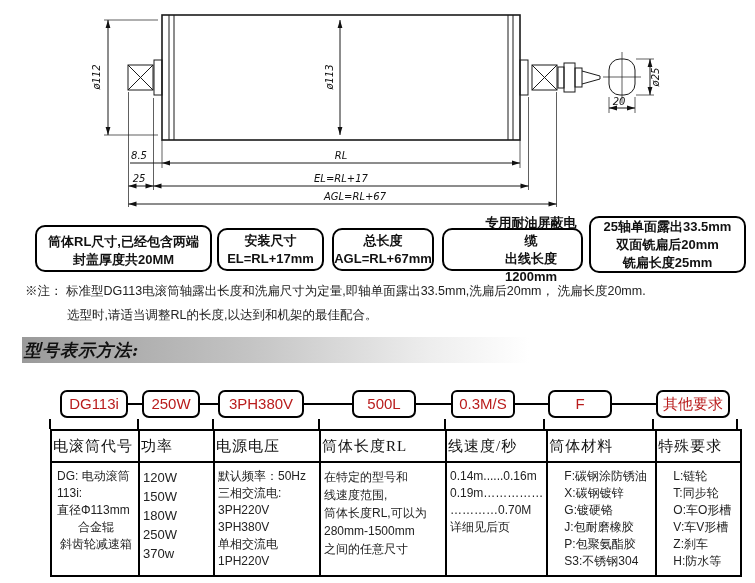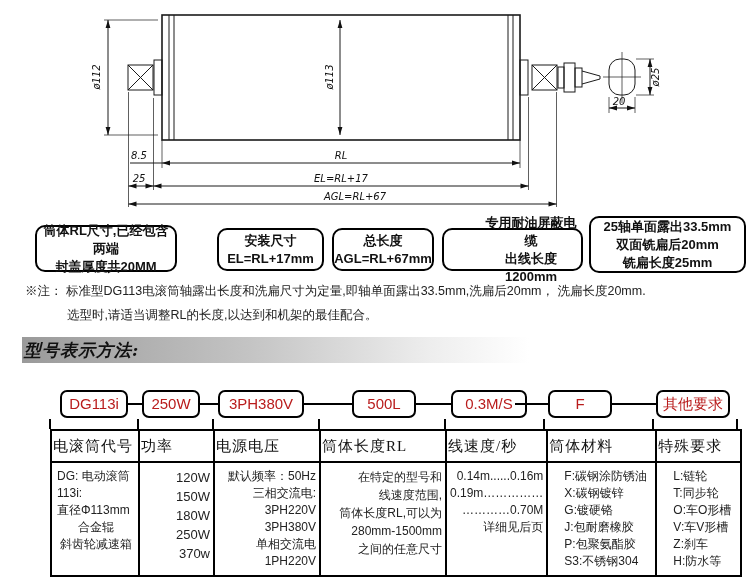--- a/index.html
+++ b/index.html
@@ -38,21 +38,21 @@
   .tick{position:absolute; top:419px; height:10px; width:2px; background:#000;}
   
   .spec-table{
     position:absolute; left:50px; top:429px; border-collapse:collapse; table-layout:fixed; background:#fff;
   }
   .spec-table td{border:2px solid #000; box-sizing:border-box; overflow:hidden;}
   .spec-table .hrow td{
     height:32px; text-align:left; font-size:15px; letter-spacing:1px; color:#111;
     font-family:"Liberation Serif","DejaVu Serif",serif;
   }
-  .spec-table .brow td{height:112px; vertical-align:top; padding:5px 3px; font-size:12px; color:#222; text-align:right;}
+  .spec-table .brow td{height:112px; vertical-align:top; padding:5px 3px; font-size:12px; color:#222; text-align:left;}
   .spec-table .brow td span{display:block; line-height:17px;}
   .spec-table .brow td.c1{text-align:left; padding-left:5px;}
   .spec-table .brow td.c1 span.cen{text-align:center;}
   .spec-table .brow td.c2 span{line-height:19px; font-size:13px;}
   .spec-table .brow td.c4 span{line-height:18px;}
   .spec-table .brow td.c5 span.gap-above{}
   .spec-table .brow td.c6,.spec-table .brow td.c7{text-align:left; padding-left:16px;}
   
   .dimtext{font-family:"DejaVu Sans",sans-serif; font-style:italic; font-size:10px; fill:#111;}
 </style>
@@ -143,21 +143,21 @@
       <text x="619" y="105">20</text>
       <text x="139" y="159">8.5</text>
       <text x="139" y="182">25</text>
       <text x="341" y="159">RL</text>
       <text x="341" y="182">EL=RL+17</text>
       <text x="355" y="200">AGL=RL+67</text>
     </g>
   </svg>
 
   
-  <div class="callout" style="left:35px; top:225px; width:142px; height:47px;">
+  <div class="callout" style="left:35px; top:225px; width:177px; height:47px;justify-content:flex-end;">
     <span>筒体RL尺寸,已经包含两端</span>
     <span>封盖厚度共20MM</span>
   </div>
   <div class="callout" style="left:217px; top:228px; width:107px; height:43px;">
     <span>安装尺寸</span>
     <span>EL=RL+17mm</span>
   </div>
   <div class="callout" style="left:332px; top:228px; width:102px; height:43px;">
     <span>总长度</span>
     <span>AGL=RL+67mm</span>
@@ -184,21 +184,21 @@
   
   <div class="band">
     <span class="band-title">型号表示方法:</span>
   </div>
 
   
   <div class="mbox" style="left:60px; width:68px;">DG113i</div>
   <div class="mbox" style="left:142px; width:58px;">250W</div>
   <div class="mbox" style="left:218px; width:86px;">3PH380V</div>
   <div class="mbox" style="left:352px; width:64px;text-align:center;">500L</div>
-  <div class="mbox" style="left:451px; width:76px;">0.3M/S</div>
+  <div class="mbox" style="left:451px; width:64px;border-radius:6px;">0.3M/S</div>
   <div class="mbox" style="left:548px; width:64px;">F</div>
   <div class="mbox" style="left:656px; width:74px;">其他要求</div>
   <div class="hline" style="left:128px; width:14px;"></div>
   <div class="hline" style="left:200px; width:18px;"></div>
   <div class="hline" style="left:304px; width:48px;"></div>
   <div class="hline" style="left:416px; width:35px;"></div>
   <div class="hline" style="left:515px; width:33px;"></div>
   <div class="hline" style="left:612px; width:44px;"></div>
 
   

